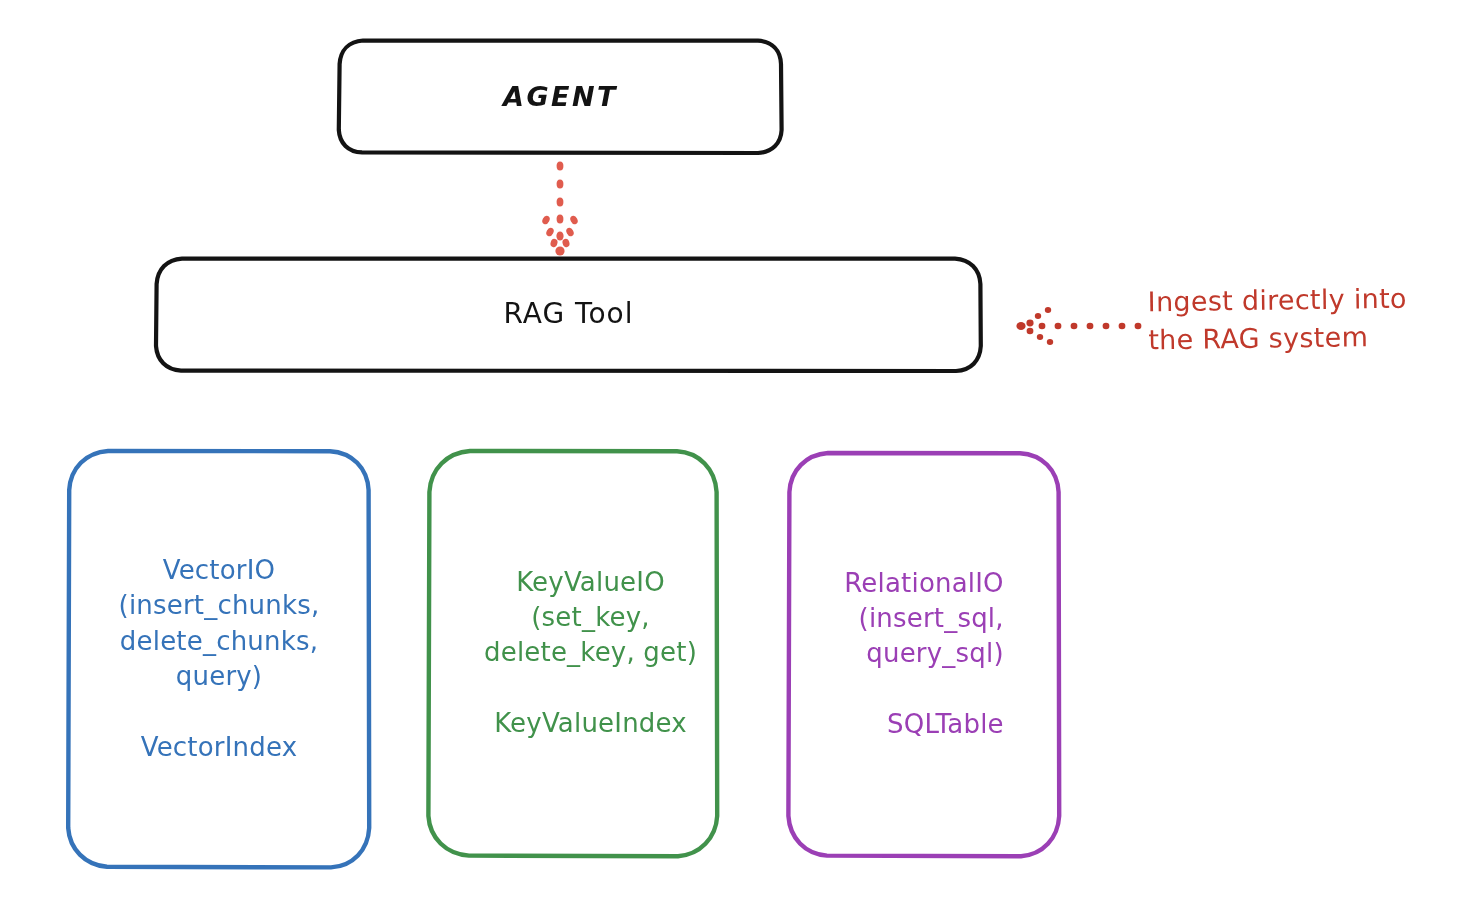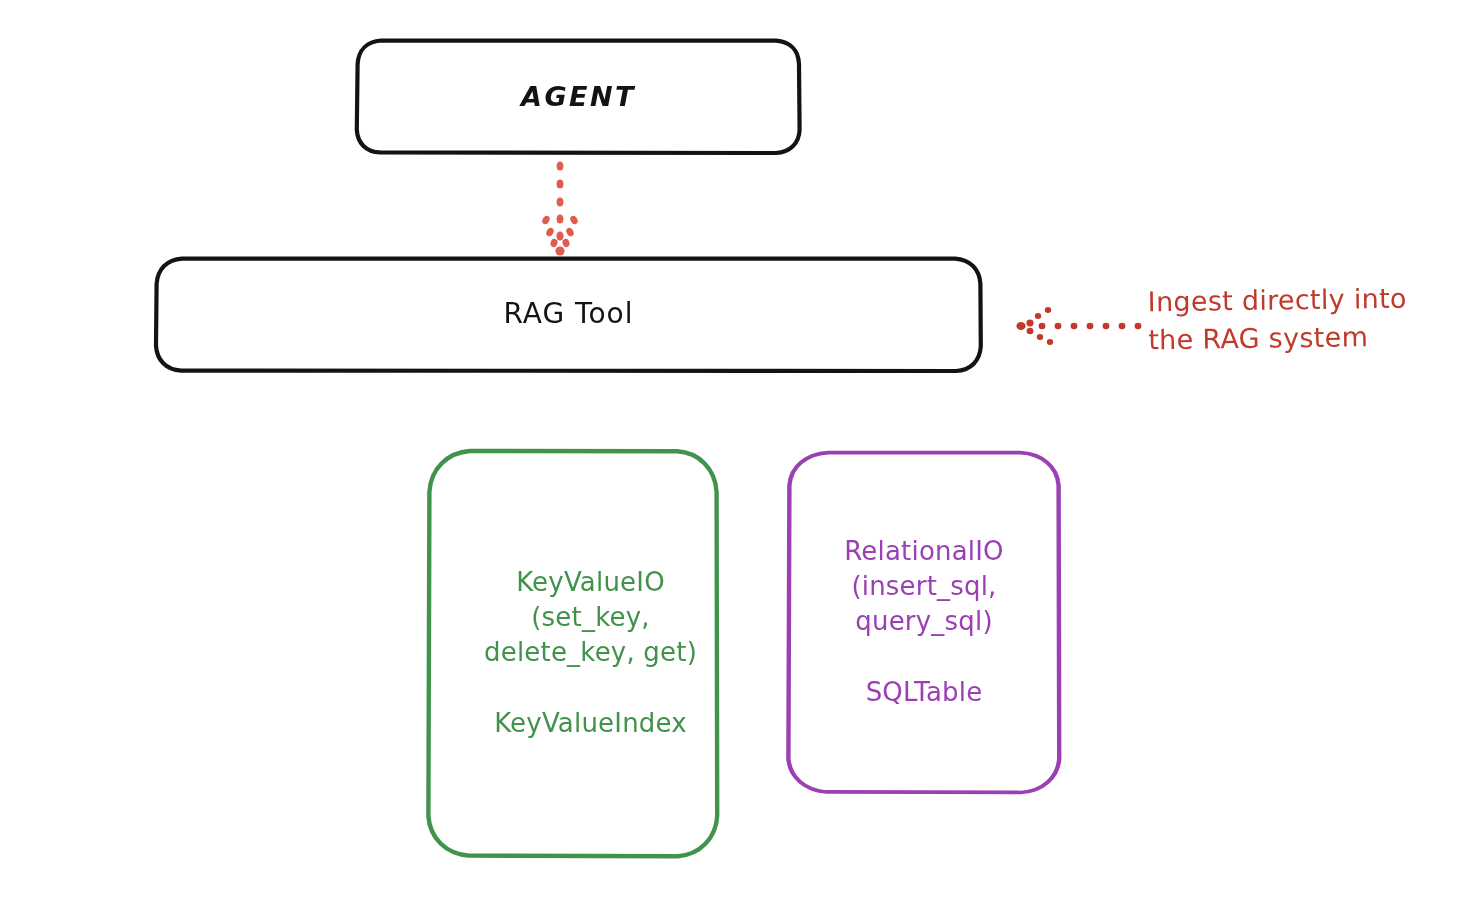--- a/index.html
+++ b/index.html
@@ -45,21 +45,21 @@
     overflow: visible;
     pointer-events: none;
   }
   .node > .node-label {
     position: relative;
     z-index: 2;
   }
 
   
   #agent-node {
-    left: 355px;  top: 38px;
+    left: 337px;  top: 38px;
     width: 447px; height: 117px;
   }
   #agent-node .node-label {
     font-family: "DejaVu Sans", sans-serif;
     font-style: italic;
     font-weight: 700;
     font-size: 27px;
     letter-spacing: 2.5px;
     color: #131313;
   }
@@ -79,21 +79,21 @@
   #vectorio-node {
     left: 66px;  top: 448px;
     width: 306px; height: 422px;
   }
   #keyvalueio-node {
     left: 426px; top: 448px;
     width: 294px; height: 410px;
   }
   #relationalio-node {
     left: 786px; top: 450px;
-    width: 276px; height: 344px;
+    width: 276px; height: 408px; text-align: right;
   }
 
   .store-node .node-label {
     font-family: "DejaVu Sans", sans-serif;
     font-size: 26px;
     font-weight: 400;
     line-height: 1.36;
     letter-spacing: 0.2px;
   }
   #vectorio-node      .node-label { color: #3573b9; }
@@ -196,20 +196,39 @@
       <ellipse cx="74" cy="30" rx="3.4" ry="3.2"></ellipse>
       <ellipse cx="90" cy="30" rx="3.4" ry="3.2"></ellipse>
       <ellipse cx="106" cy="30" rx="3.4" ry="3.2"></ellipse>
       <ellipse cx="122" cy="30" rx="3.4" ry="3.2"></ellipse>
     </g>
   </svg>
 
   <div id="ingest-annotation">Ingest directly into
 the RAG system</div>
 
+  <div class="node store-node" id="vectorio-node">
+    <svg class="outline" viewBox="0 0 306 422" preserveAspectRatio="none">
+      <path d="M 42 3
+               C 20 4.5 4.5 20 3.2 42
+               L 2.2 380
+               C 3.6 401 19 417 41 418.8
+               L 265 419.4
+               C 287 418 302 402 303.2 380
+               L 302.6 42
+               C 301.4 20 286 4.4 264 3.2
+               Z" fill="none" stroke="#3573b9" stroke-width="4.4" stroke-linecap="round" stroke-linejoin="round"></path>
+    </svg>
+    <div class="node-label">VectorIO
+(insert_chunks,
+delete_chunks,
+query)
+
+VectorIndex</div>
+  </div>
 
   <div class="node store-node" id="keyvalueio-node">
     <svg class="outline" viewBox="0 0 294 410" preserveAspectRatio="none">
       <path d="M 44 3
                C 21 4.6 4.6 21 3.4 44
                L 2.4 368
                C 3.8 390 20 406 43 407.6
                L 252 408.2
                C 274 406.6 290 390 291.2 368
                L 290.6 44

